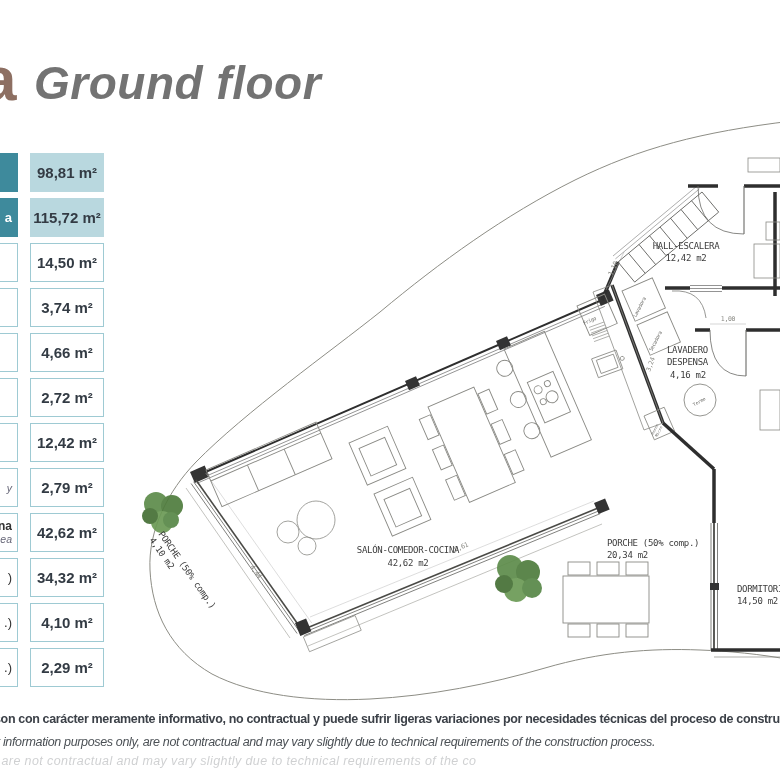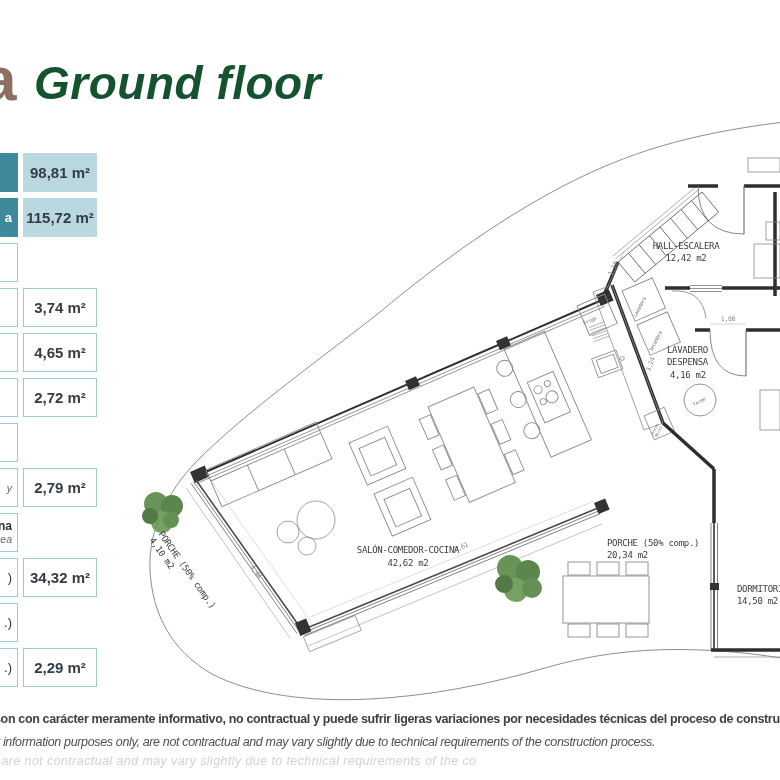--- a/index.html
+++ b/index.html
@@ -2,29 +2,29 @@
 <html><head>
 <meta charset="utf-8">
 <style>
   html,body{margin:0;padding:0;background:#fff;}
   body{width:780px;height:780px;position:relative;overflow:hidden;
        font-family:"Liberation Sans",sans-serif;}
   
   .logo-frag{position:absolute;left:-18px;top:48px;font-size:62px;font-weight:800;
              color:#8d6f62;line-height:1;}
   .page-title{position:absolute;left:34px;top:60px;font-size:46px;font-style:italic;
-              font-weight:600;color:#14532d;letter-spacing:.5px;line-height:1;}
+              font-weight:600;color:#737373;letter-spacing:.5px;line-height:1;}
   
   .area-table{position:absolute;left:-148px;top:153px;}
   .arow{display:flex;margin-bottom:6px;height:39px;}
   .acell{box-sizing:border-box;height:39px;display:flex;align-items:center;}
   .lab{width:166px;justify-content:flex-end;padding-right:5px;background:#fff;
        border:1.5px solid #9ecad3;flex-direction:column;align-items:flex-end;
        justify-content:center;}
-  .val{width:74px;margin-left:5px;justify-content:center;background:#fff;
+  .val{width:74px;margin-left:12px;justify-content:center;background:#fff;
        border:1.5px solid #9ecad3;font-size:15px;font-weight:600;color:#333b44;}
   .arow.total .lab{background:#3e8a9c;border-color:#3e8a9c;}
   .arow.total .val{background:#b9d8df;border-color:#b9d8df;}
   .fragA{color:#fff;font-weight:700;font-size:13px;}
   .fragN{color:#333;font-size:13px;}
   .fragI{color:#667;font-size:10.5px;font-style:italic;}
   .fragB{color:#333;font-size:12px;font-weight:700;line-height:1.05;}
   
   svg text{font-family:"DejaVu Sans Mono",monospace;fill:#3c3c3c;}
   .roomlbl{font-size:9px;letter-spacing:-.3px;}
@@ -54,66 +54,70 @@
   <div class="arow total">
     <div class="acell lab">
         <span class="fragA">a</span>
       </div>
     <div class="acell val">115,72 m²</div>
   </div>
   <div class="arow">
     <div class="acell lab">
         <span class="fragN"></span>
       </div>
+    <div class="acell val">14,50 m²</div>
   </div>
   <div class="arow">
     <div class="acell lab">
         <span class="fragN"></span>
       </div>
     <div class="acell val">3,74 m²</div>
   </div>
   <div class="arow">
     <div class="acell lab">
         <span class="fragN"></span>
       </div>
-    <div class="acell val">4,65 m²</div>
+    <div class="acell val">4,66 m²</div>
   </div>
   <div class="arow">
     <div class="acell lab">
         <span class="fragN"></span>
       </div>
     <div class="acell val">2,72 m²</div>
   </div>
   <div class="arow">
     <div class="acell lab">
         <span class="fragN"></span>
       </div>
+    <div class="acell val">12,42 m²</div>
   </div>
   <div class="arow">
     <div class="acell lab">
         <span class="fragI">y</span>
       </div>
     <div class="acell val">2,79 m²</div>
   </div>
   <div class="arow">
     <div class="acell lab">
       <span class="fragB">na</span>
       <span class="fragI">ea</span>
     </div>
+    <div class="acell val">42,62 m²</div>
   </div>
   <div class="arow">
     <div class="acell lab">
         <span class="fragN">)</span>
       </div>
     <div class="acell val">34,32 m²</div>
   </div>
   <div class="arow">
     <div class="acell lab">
         <span class="fragN">.)</span>
       </div>
+    <div class="acell val">4,10 m²</div>
   </div>
   <div class="arow">
     <div class="acell lab">
         <span class="fragN">.)</span>
       </div>
     <div class="acell val">2,29 m²</div>
   </div>
 </div>
 
 <svg width="780" height="780" viewBox="0 0 780 780" style="position:absolute;left:0;top:0;">

